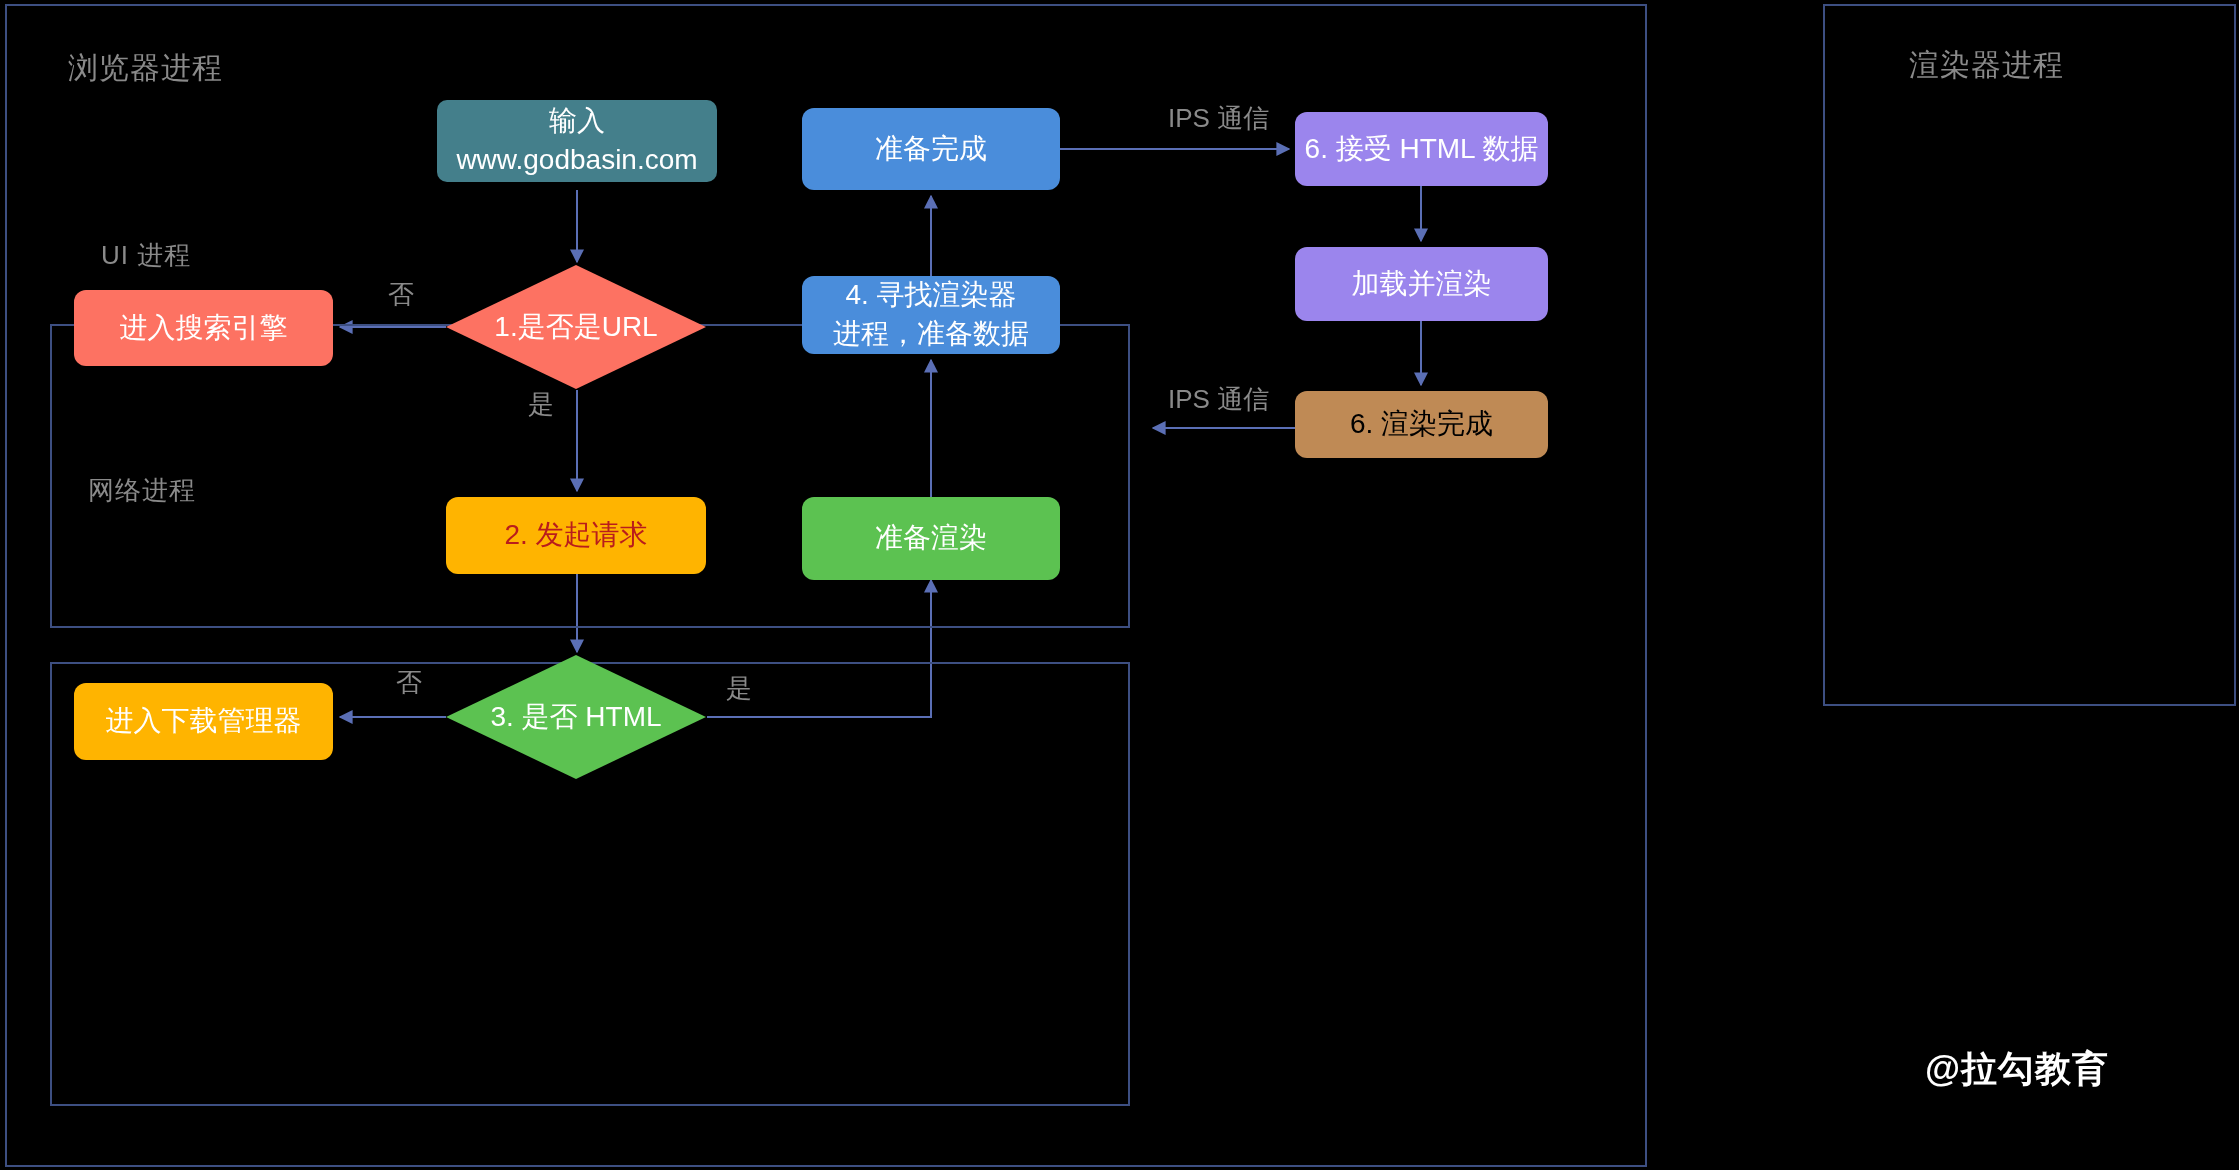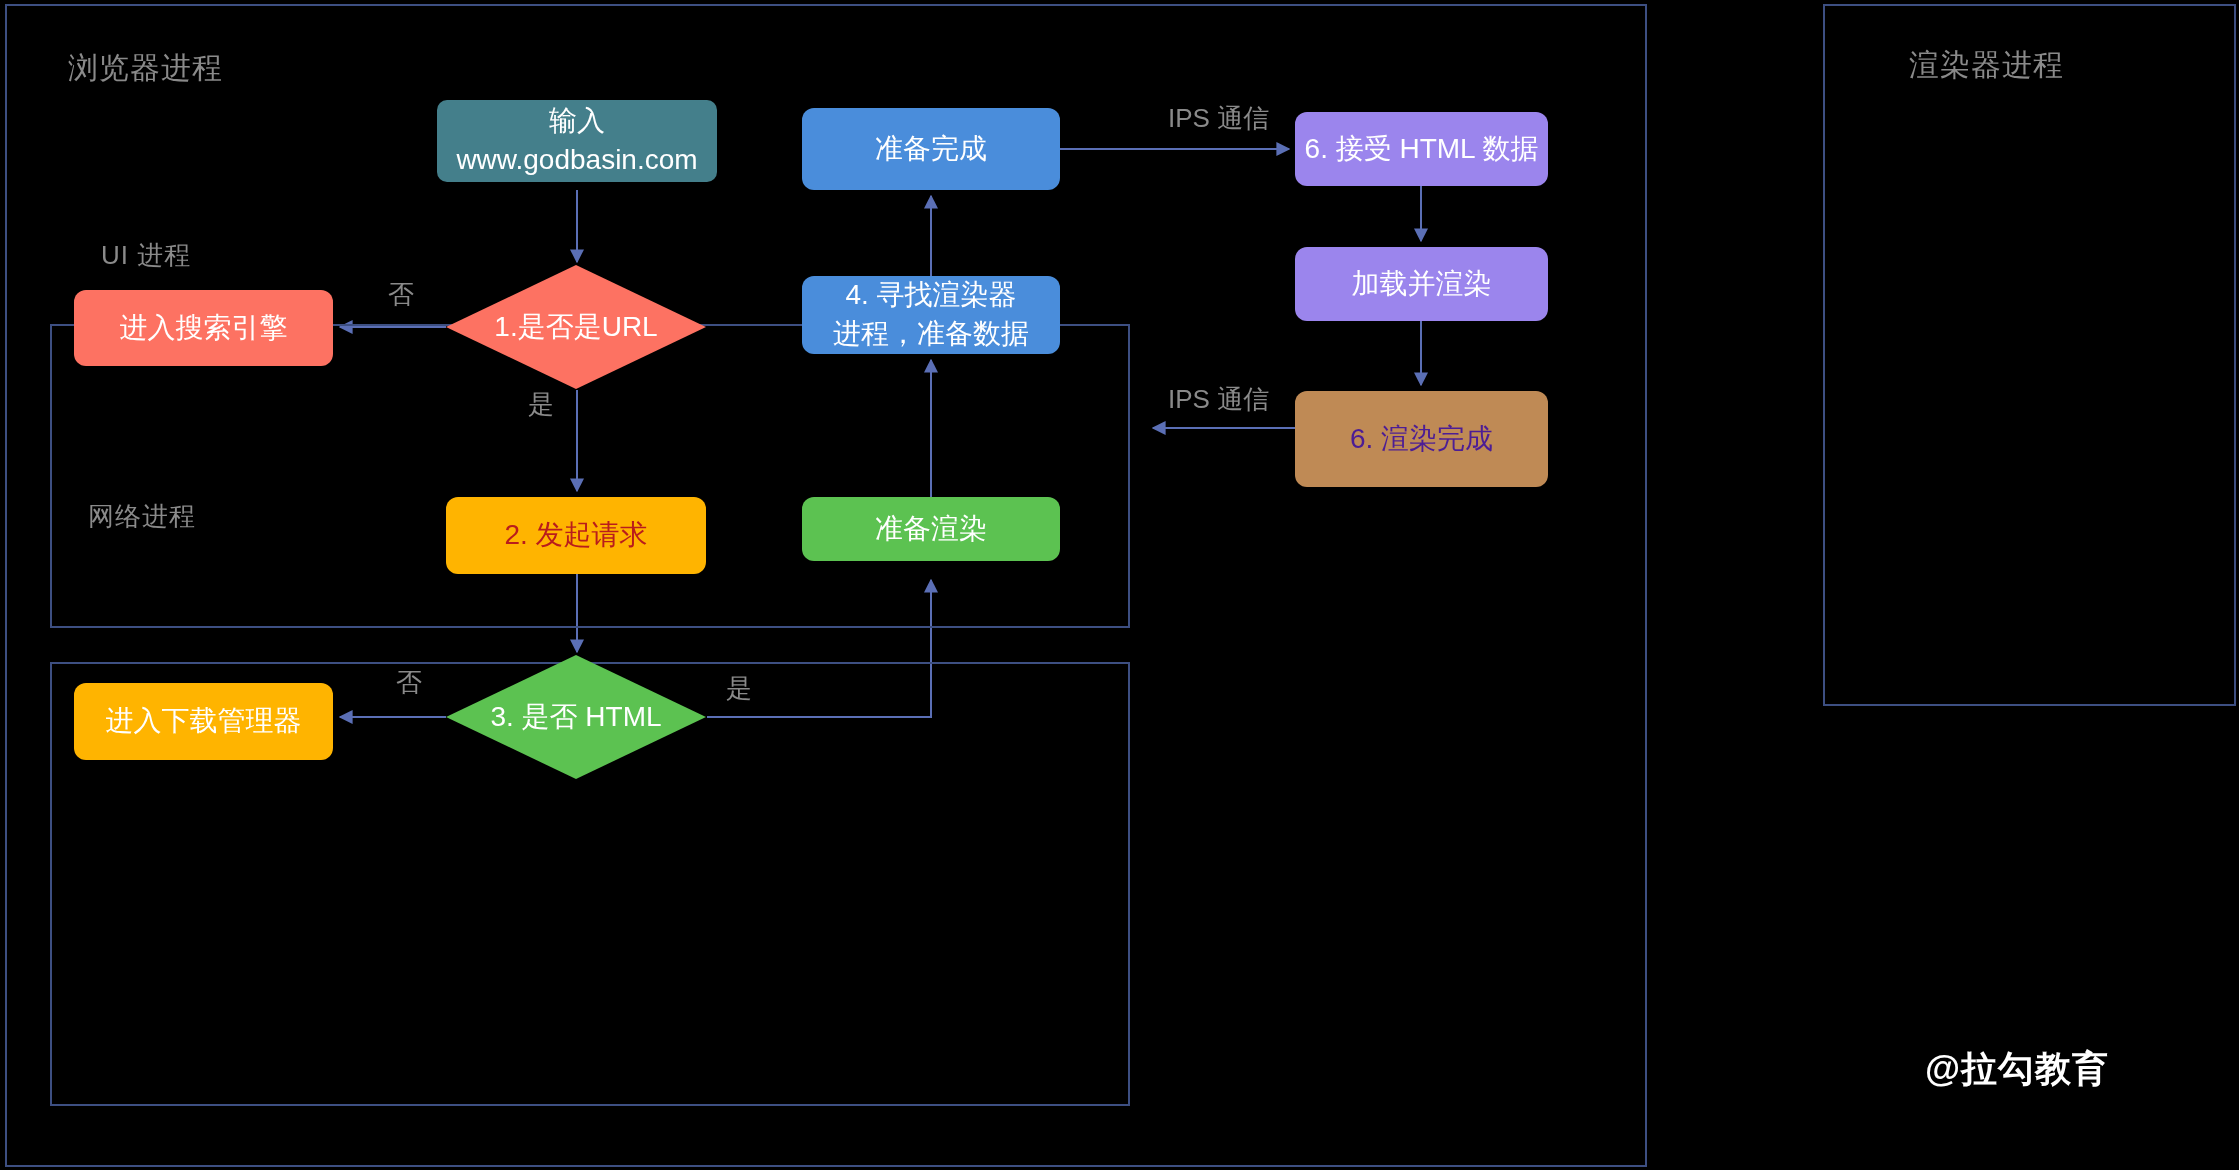--- a/index.html
+++ b/index.html
@@ -148,36 +148,36 @@
   </svg>
 
   <div id="container-layer">
       <div class="container" style="left: 5px; top: 4px; width: 1642px; height: 1163px; border-color: rgb(61, 79, 130);"></div>
       <div class="container-label" style="left: 68px; top: 48px; color: rgb(138, 138, 138);">浏览器进程</div>
       <div class="container" style="left: 1823px; top: 4px; width: 413px; height: 702px; border-color: rgb(61, 79, 130);"></div>
       <div class="container-label" style="left: 1909px; top: 45px; color: rgb(138, 138, 138);">渲染器进程</div>
       <div class="container-inner" style="left: 50px; top: 324px; width: 1080px; height: 304px; border-color: rgb(61, 79, 130);"></div>
       <div class="container-label small" style="left: 101px; top: 238px; color: rgb(138, 138, 138);">UI 进程</div>
       <div class="container-inner" style="left: 50px; top: 662px; width: 1080px; height: 444px; border-color: rgb(61, 79, 130);"></div>
-      <div class="container-label small" style="left: 88px; top: 499px; color: rgb(138, 138, 138);">网络进程</div>
+      <div class="container-label small" style="left: 88px; top: 473px; color: rgb(138, 138, 138);">网络进程</div>
     </div>
 
   <div id="node-layer">
       <div class="node" style="left: 437px; top: 100px; width: 280px; height: 82px; background: rgb(68, 127, 139); font-size: 28px; color: rgb(255, 255, 255); border-radius: 10px;">输入
 www.godbasin.com</div>
       <div class="node" style="left: 802px; top: 108px; width: 258px; height: 82px; background: rgb(74, 141, 219); font-size: 28px; color: rgb(255, 255, 255);">准备完成</div>
       <div class="node" style="left: 74px; top: 290px; width: 259px; height: 76px; background: rgb(253, 114, 98); font-size: 28px; color: rgb(255, 255, 255);">进入搜索引擎</div>
       <div class="node" style="left: 802px; top: 276px; width: 258px; height: 78px; background: rgb(74, 141, 219); font-size: 28px; color: rgb(255, 255, 255);">4. 寻找渲染器
 进程，准备数据</div>
       <div class="node" style="left: 446px; top: 497px; width: 260px; height: 77px; background: rgb(255, 180, 0); font-size: 28px; color: #b91c1c;">2. 发起请求</div>
-      <div class="node" style="left: 802px; top: 497px; width: 258px; height: 64px; background: rgb(92, 194, 81); font-size: 28px; color: rgb(255, 255, 255);">准备渲染</div>
+      <div class="node" style="left: 802px; top: 497px; width: 258px; height: 83px; background: rgb(92, 194, 81); font-size: 28px; color: rgb(255, 255, 255);">准备渲染</div>
       <div class="node" style="left: 74px; top: 683px; width: 259px; height: 77px; background: rgb(255, 180, 0); font-size: 28px; color: rgb(255, 255, 255);">进入下载管理器</div>
       <div class="node" style="left: 1295px; top: 112px; width: 253px; height: 74px; background: rgb(155, 133, 237); font-size: 28px; color: rgb(255, 255, 255);">6. 接受 HTML 数据</div>
       <div class="node" style="left: 1295px; top: 247px; width: 253px; height: 74px; background: rgb(155, 133, 237); font-size: 28px; color: rgb(255, 255, 255);">加载并渲染</div>
-      <div class="node" style="left: 1295px; top: 391px; width: 253px; height: 96px; background: rgb(191, 138, 85); font-size: 28px; color: #4c1d95;">6. 渲染完成</div>
+      <div class="node" style="left: 1295px; top: 391px; width: 253px; height: 67px; background: rgb(191, 138, 85); font-size: 28px; color: #000000;">6. 渲染完成</div>
       <div class="diamond-wrap" style="left: 446px; top: 265px; width: 260px; height: 124px;">
         <svg class="diamond-shape" viewBox="0 0 260 124" preserveAspectRatio="none">
           <polygon points="130,0 260,62 130,124 0,62" fill="#fd7262"></polygon>
         </svg>
         <div class="diamond-label" style="font-size: 28px;">1.是否是URL</div>
       </div>
       <div class="diamond-wrap" style="left: 446px; top: 655px; width: 260px; height: 124px;">
         <svg class="diamond-shape" viewBox="0 0 260 124" preserveAspectRatio="none">
           <polygon points="130,0 260,62 130,124 0,62" fill="#5cc251"></polygon>
         </svg>

